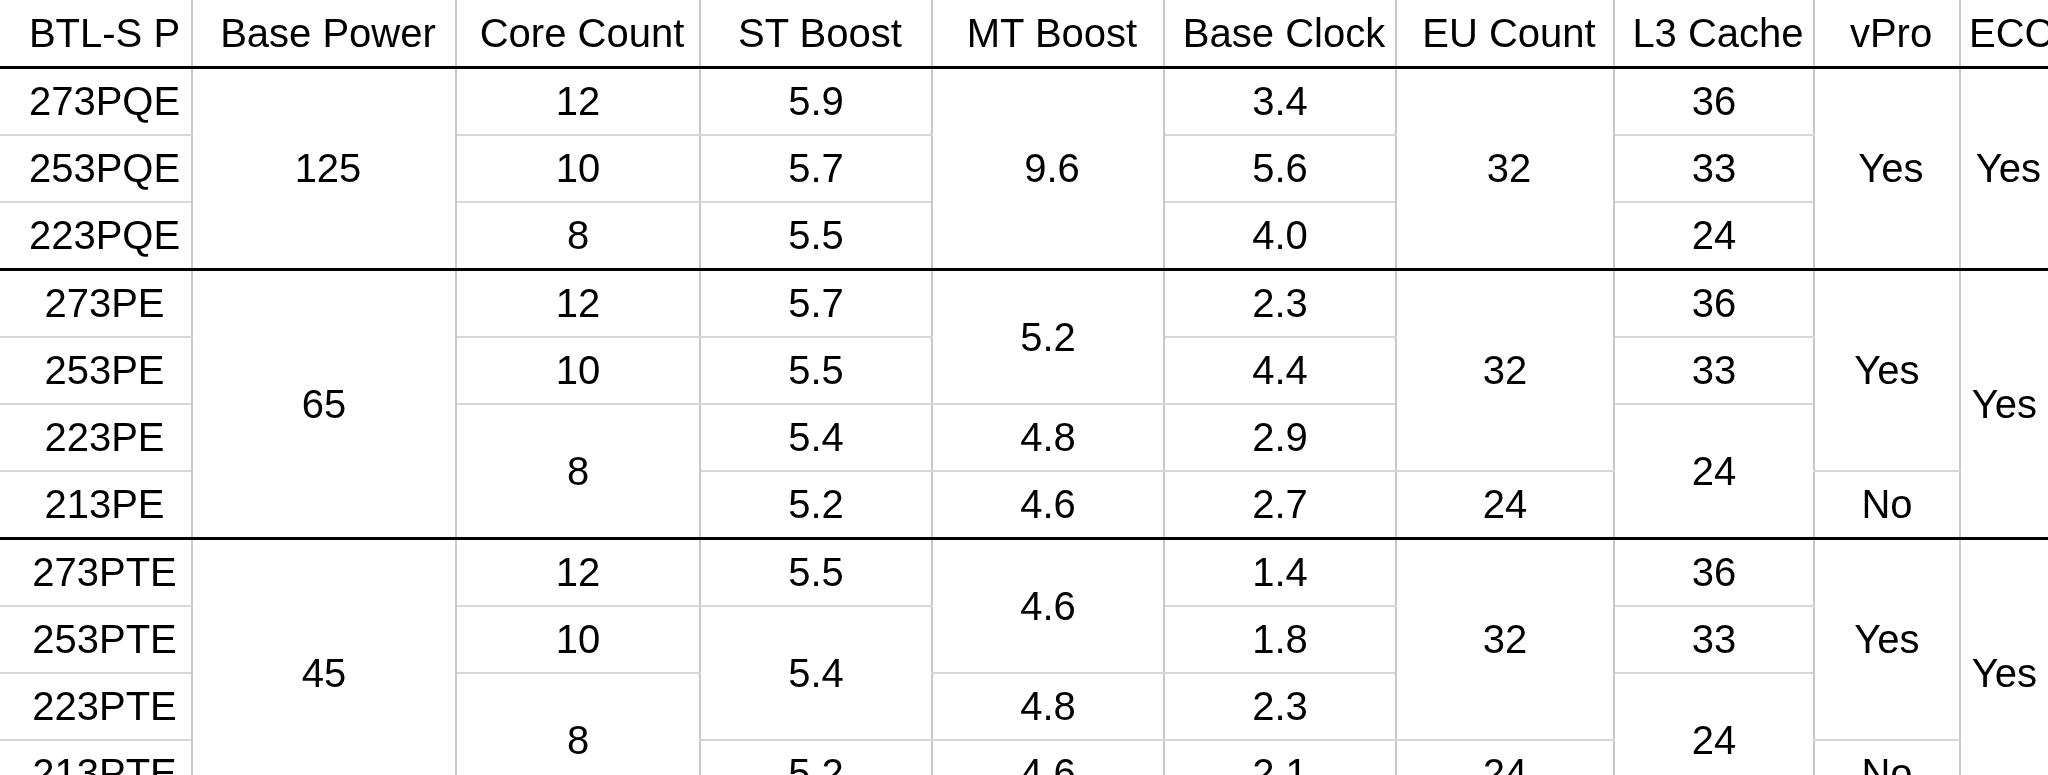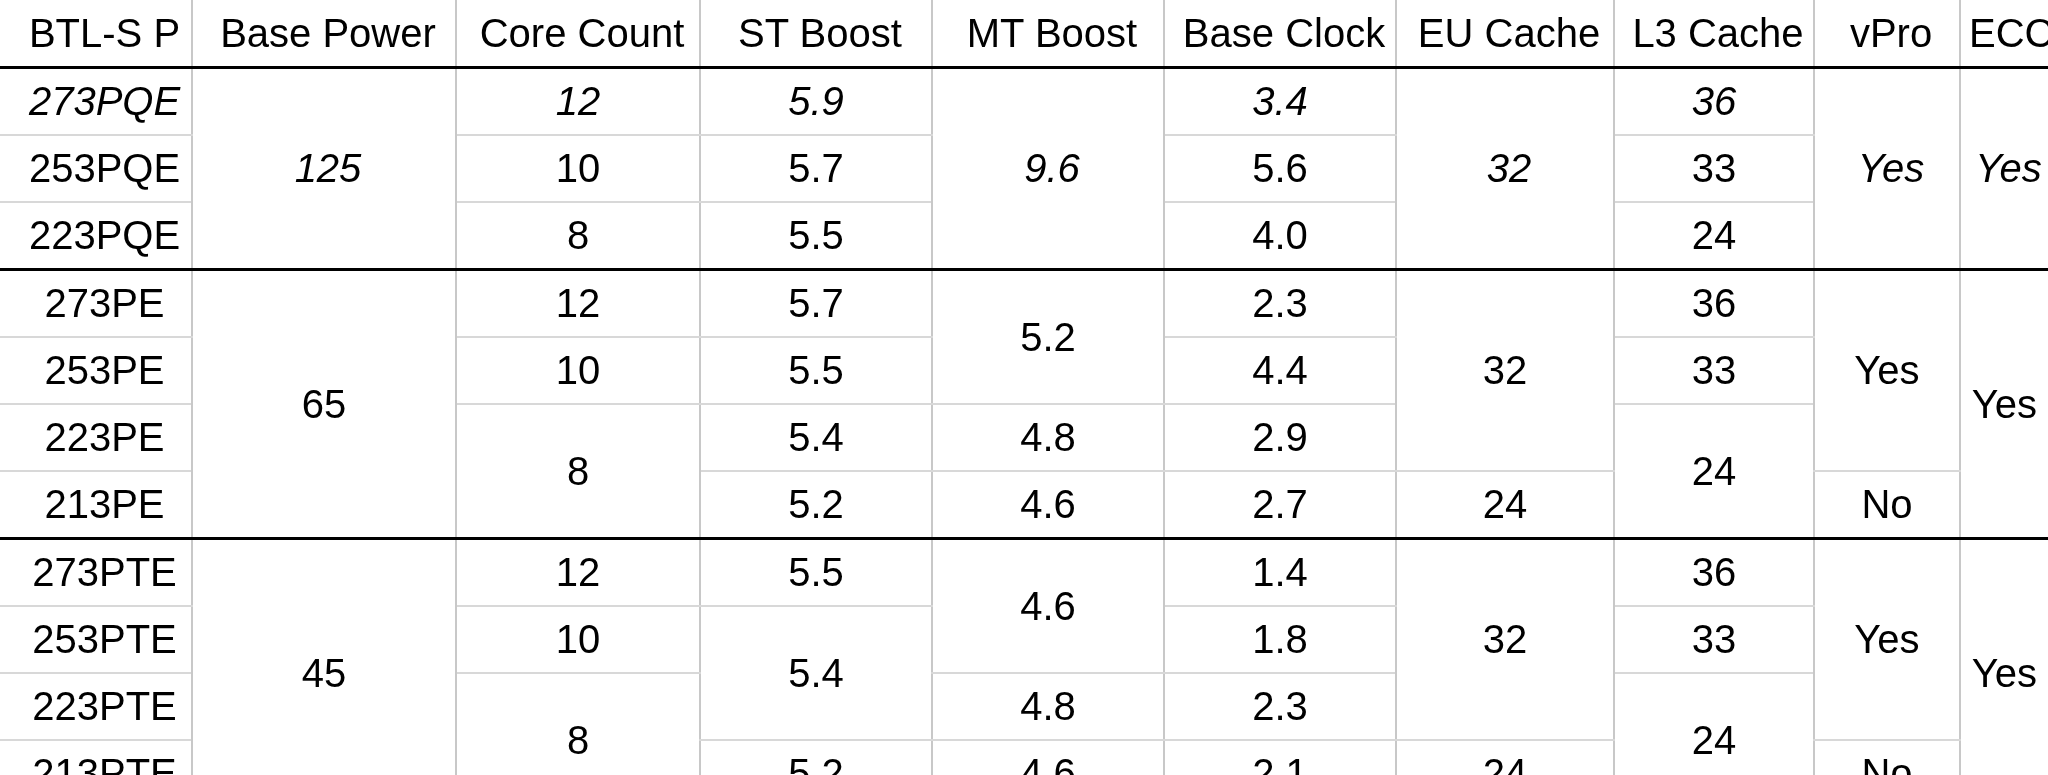--- a/index.html
+++ b/index.html
@@ -65,21 +65,20 @@
     border-right: none;
     margin-top: 28px;
   }
   
   #spec-table tr.group-start > td,
   #spec-table tr.group-start > th {
     border-top: 3px solid #000000;
   }
   #spec-table tbody tr:first-child > td {
     border-top: none;
-    font-style: italic;
   }
   
   #spec-table td.merged {
     border-top-color: #d8d8d8;
     padding-left: 8px;
   }
 </style>
 </head>
 <body>
 
@@ -97,21 +96,21 @@
       <col class="c-ecc">
   </colgroup>
   <thead>
     <tr>
       <th class="model-head">BTL-S P</th>
       <th>Base Power</th>
       <th>Core Count</th>
       <th>ST Boost</th>
       <th>MT Boost</th>
       <th>Base Clock</th>
-      <th>EU Cache</th>
+      <th>EU Count</th>
       <th>L3 Cache</th>
       <th>vPro</th>
       <th class="last-col">ECC</th>
     </tr>
   </thead>
   <tbody>
 
     <tr>
       <td class="model-cell">273PQE</td>
       <td class="merged" rowspan="3">125</td>

